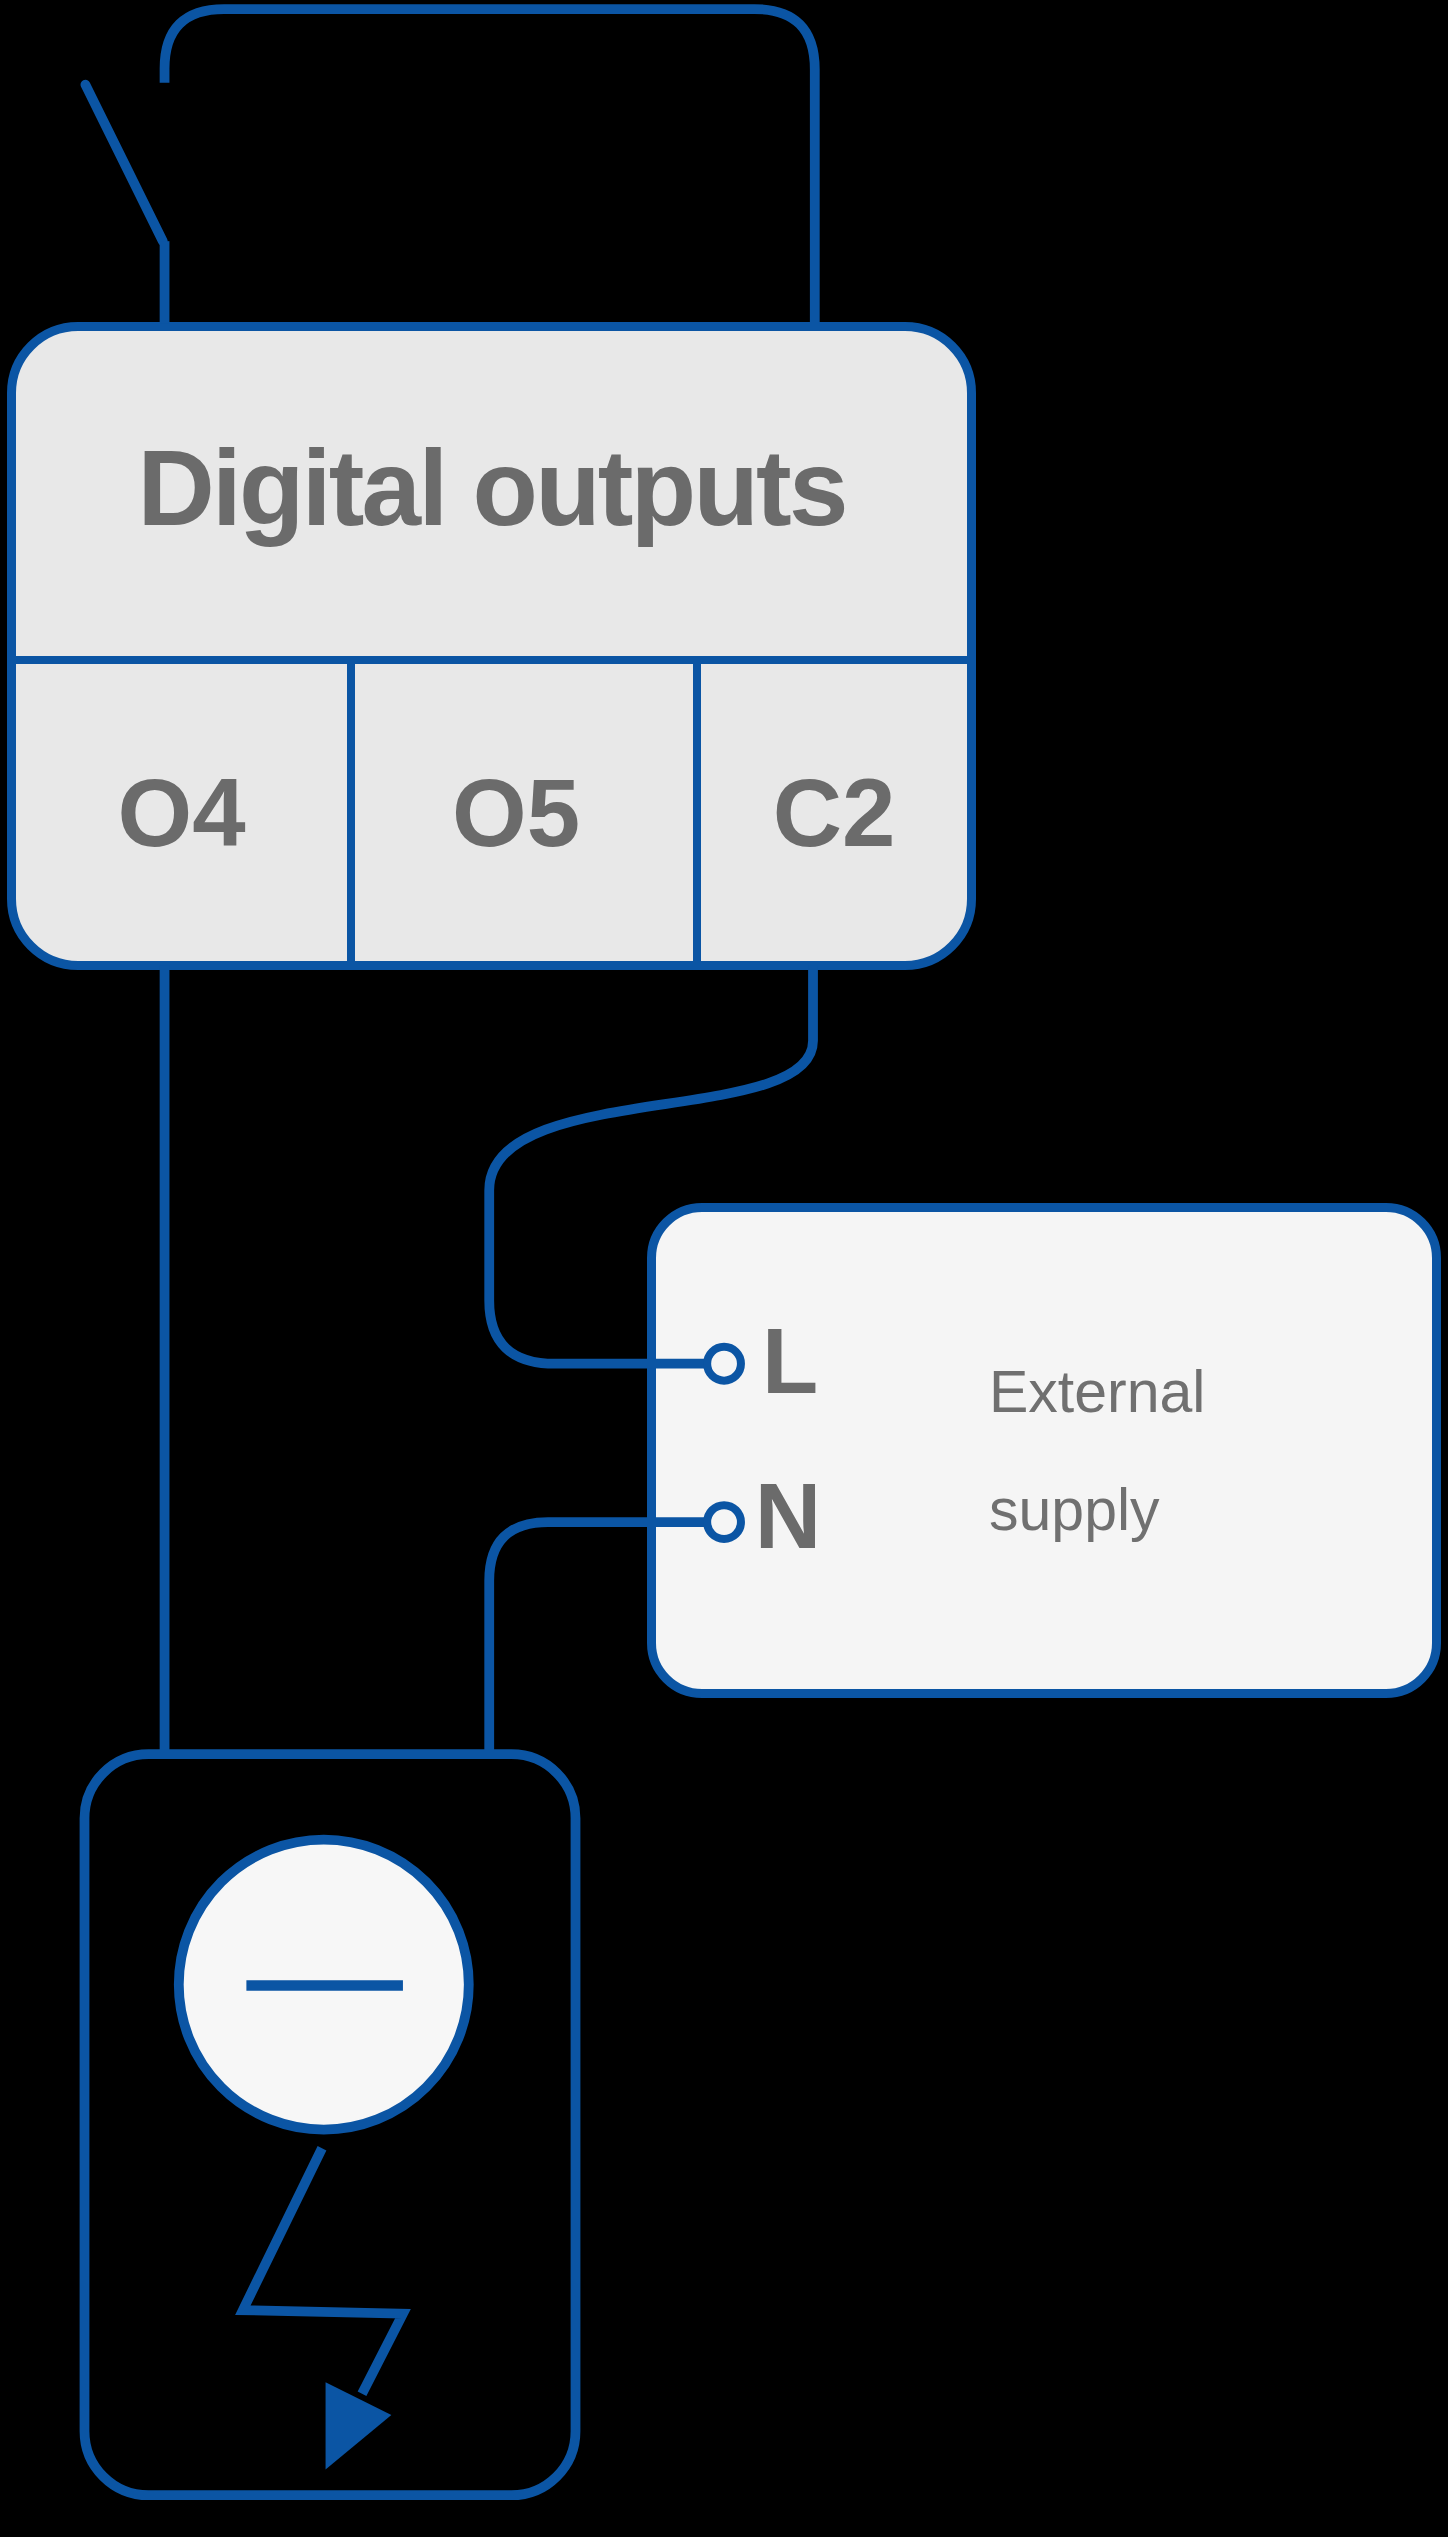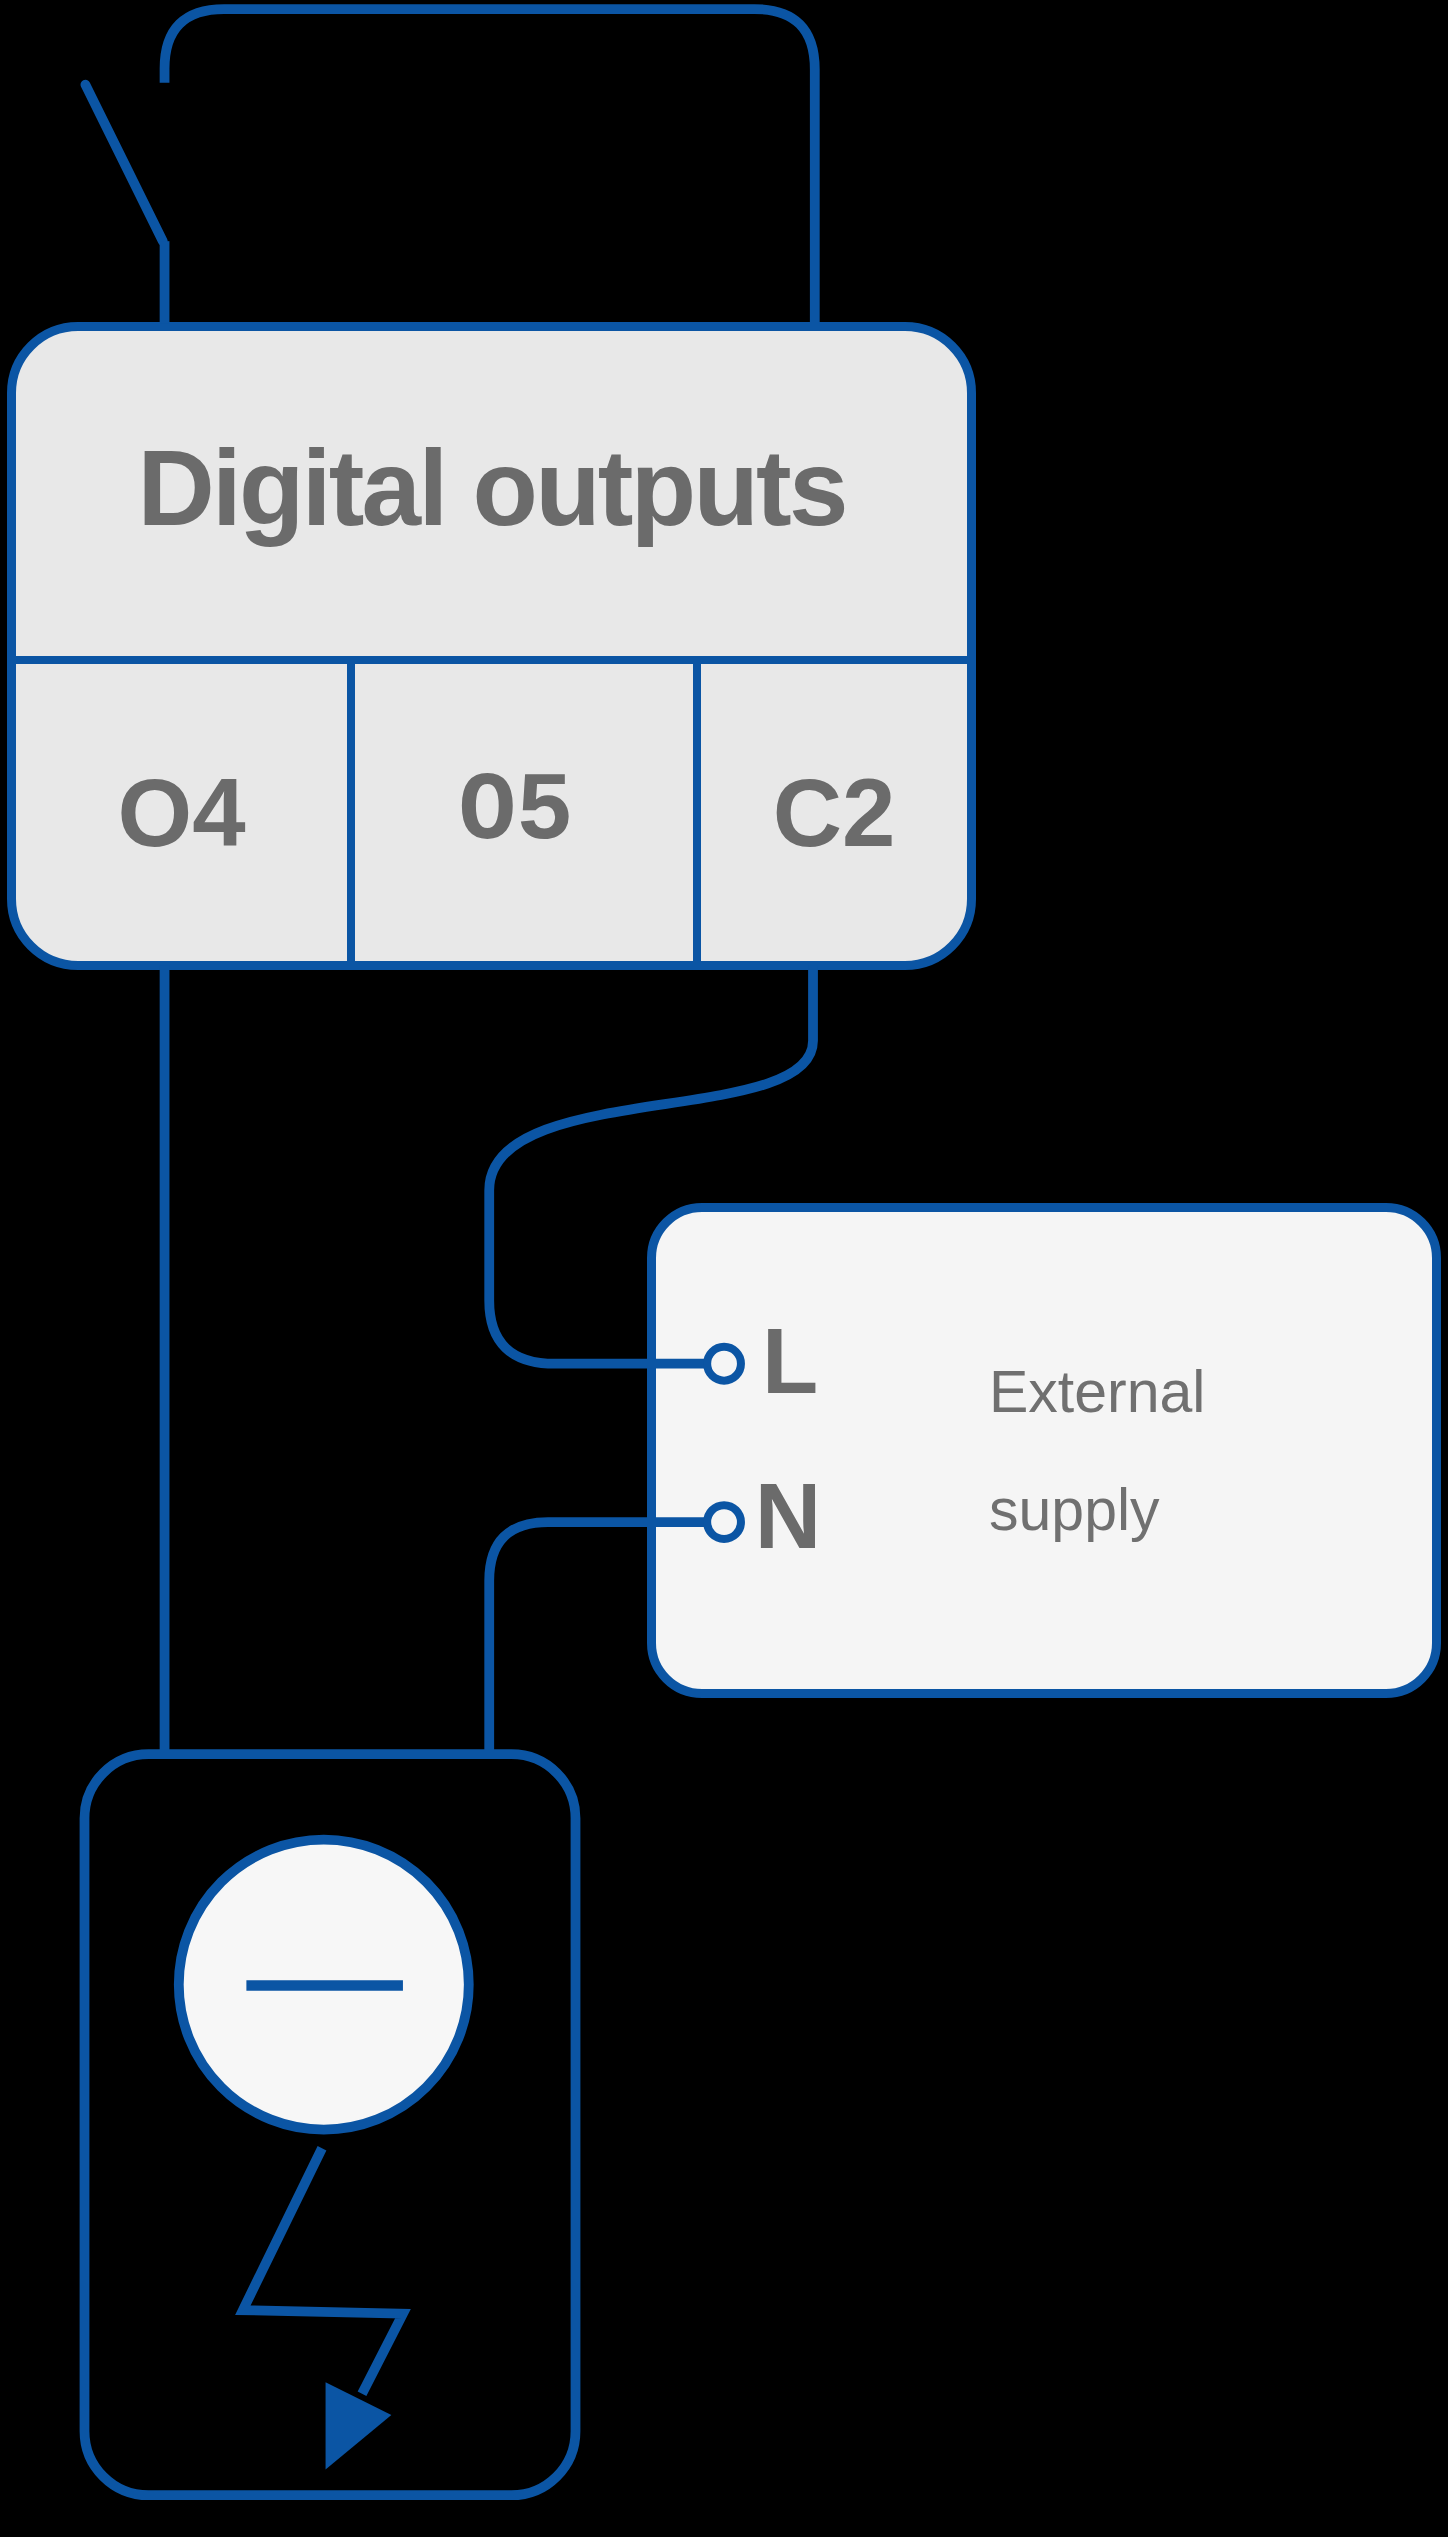--- a/index.html
+++ b/index.html
@@ -30,21 +30,21 @@
     flex:1;display:flex;
     border-top:8px solid var(--wire_blue,#0b55a4);
   }
   .do-cell{
     display:flex;align-items:center;justify-content:center;
     font-size:96px;font-weight:bold;
     color:var(--label_gray,#6b6b6b);
     margin-left:16px;
   }
   .do-cell.c1{width:299px;}
-  .do-cell.c2{width:322px;border-left:8px solid var(--wire_blue,#0b55a4);font-family:Liberation Mono, monospace;}
+  .do-cell.c2{width:322px;border-left:8px solid var(--wire_blue,#0b55a4);}
   .do-cell.c3{flex:1;border-left:8px solid var(--wire_blue,#0b55a4);}
   
   .ext-box{
     position:absolute;left:647px;top:1203px;
     width:794px;height:495px;
     box-sizing:border-box;
     background:var(--supply_box_fill,#f5f5f5);
     border:9.8px solid var(--wire_blue,#0b55a4);
     border-radius:55px;
   }

